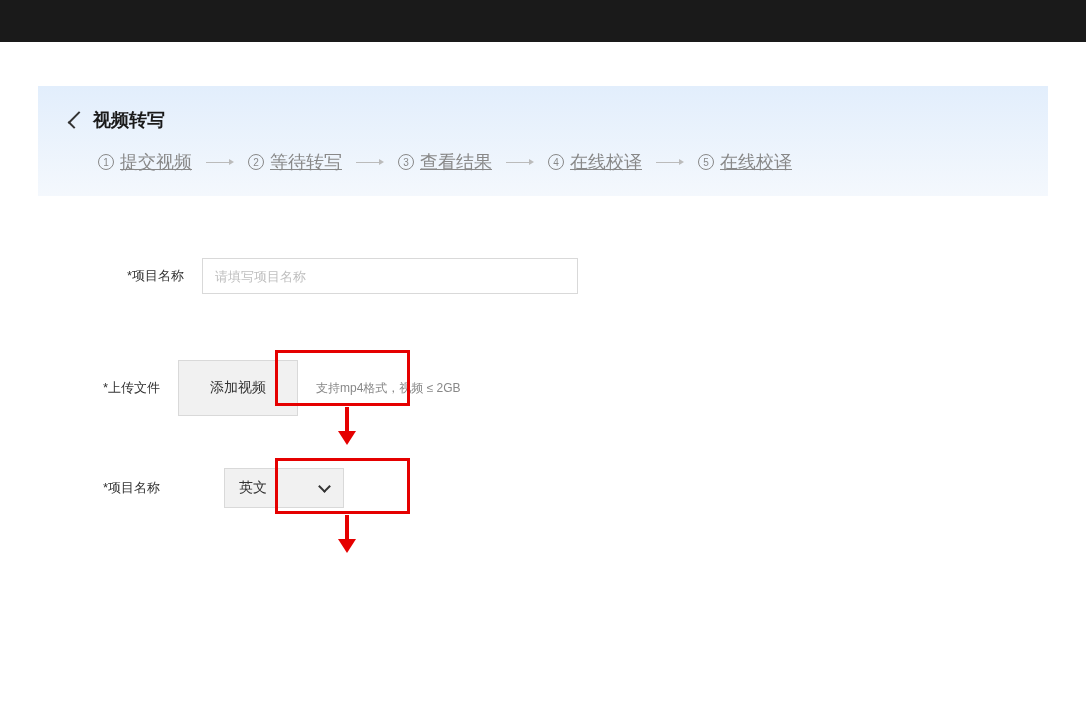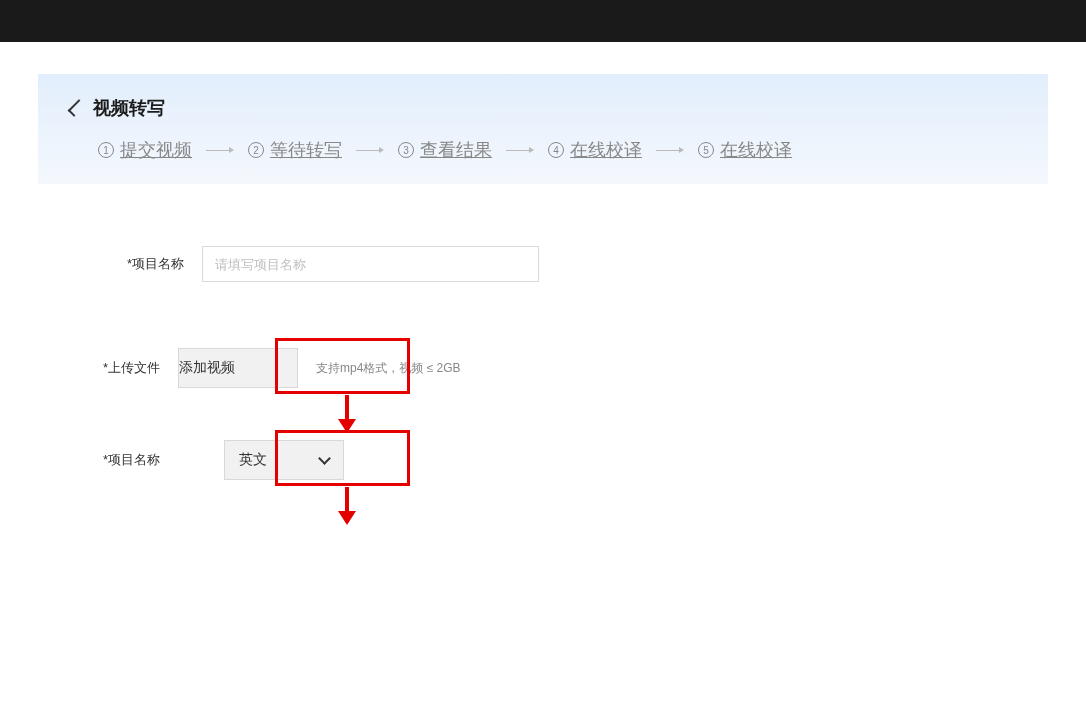--- a/index.html
+++ b/index.html
@@ -10,21 +10,21 @@
       width: 1086px;
       height: 707px;
       overflow: hidden;
     }
     .top-bar {
       height: 42px;
       background: #1a1a1a;
       width: 100%;
     }
     .content {
-      padding: 32px 38px 0 38px;
+      padding: 44px 38px 0 38px;
     }
     .header-block {
       background: linear-gradient(180deg, #e2eefc 0%, #f4f8fd 100%);
       padding: 22px 34px 12px 34px;
       height: 110px;
     }
     .title-row {
       display: flex;
       align-items: center;
       gap: 10px;
@@ -107,41 +107,41 @@
     .row-gap-1 { margin-bottom: 66px; margin-left: 24px; }
     .row-gap-2 { margin-bottom: 52px; }
     .row-gap-3 { margin-bottom: 48px; }
     .form-label {
       width: 75px;
       font-size: 13px;
       color: #333;
       flex-shrink: 0;
     }
     .text-input {
-      width: 337px;
+      width: 376px;
       height: 36px;
       border: 1px solid #d9d9d9;
       padding: 0 12px;
       font-size: 13px;
       color: #333;
       outline: none;
       font-family: inherit;
     }
     .text-input::placeholder { color: #bfbfbf; }
     .btn {
-      height: 40px;
+      height: 56px;
       width: 120px;
       background: #f1f1f1;
       border: 1px solid #d9d9d9;
       font-size: 14px;
       color: #333;
       cursor: pointer;
       display: flex;
       align-items: center;
-      justify-content: flex-start;
+      justify-content: center;
       font-family: inherit;
     }
     .btn-submit { color: #888; }
     .hint {
       font-size: 12px;
       color: #888;
       margin-left: 18px;
     }
     .select-wrap {
       position: relative;

